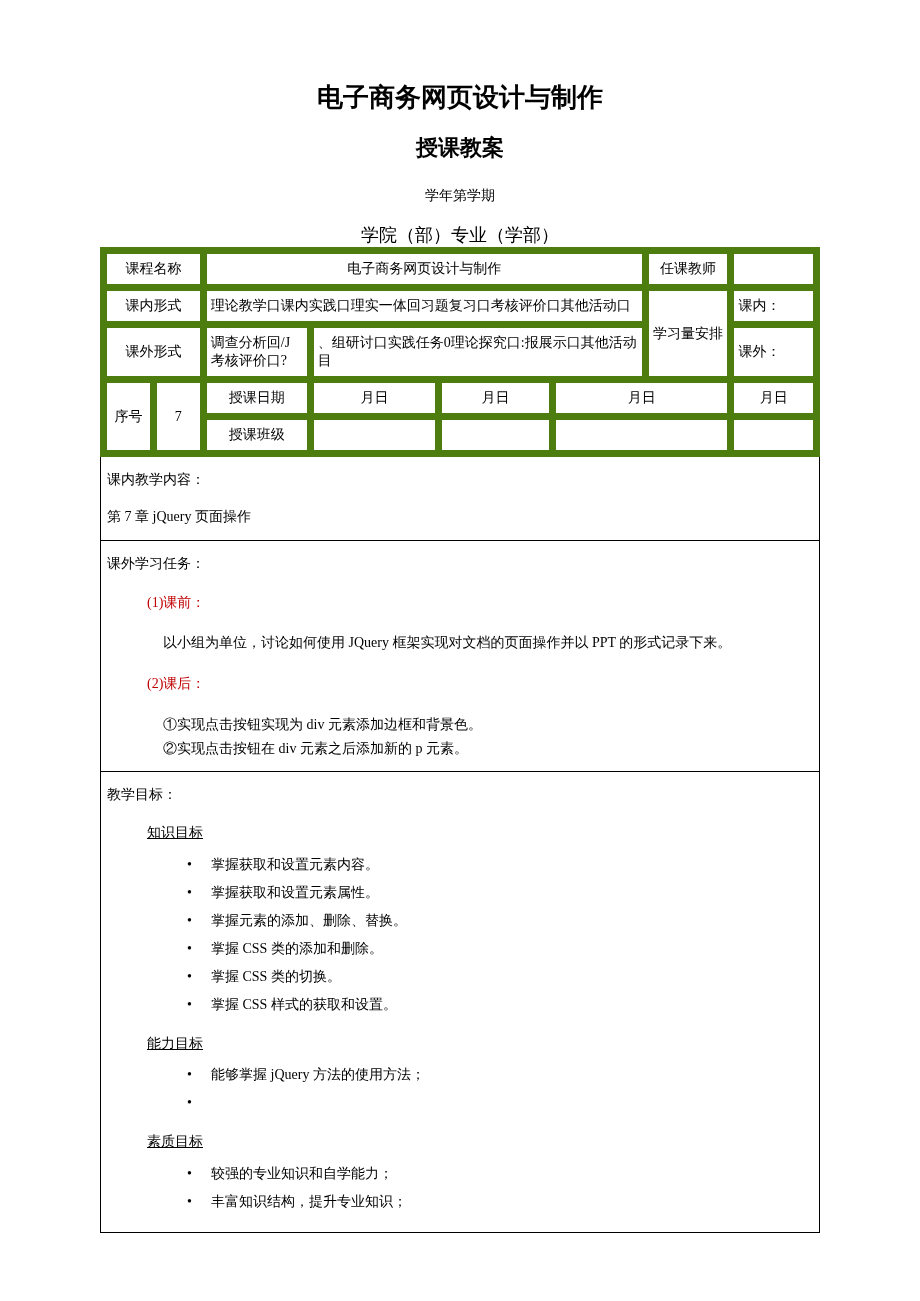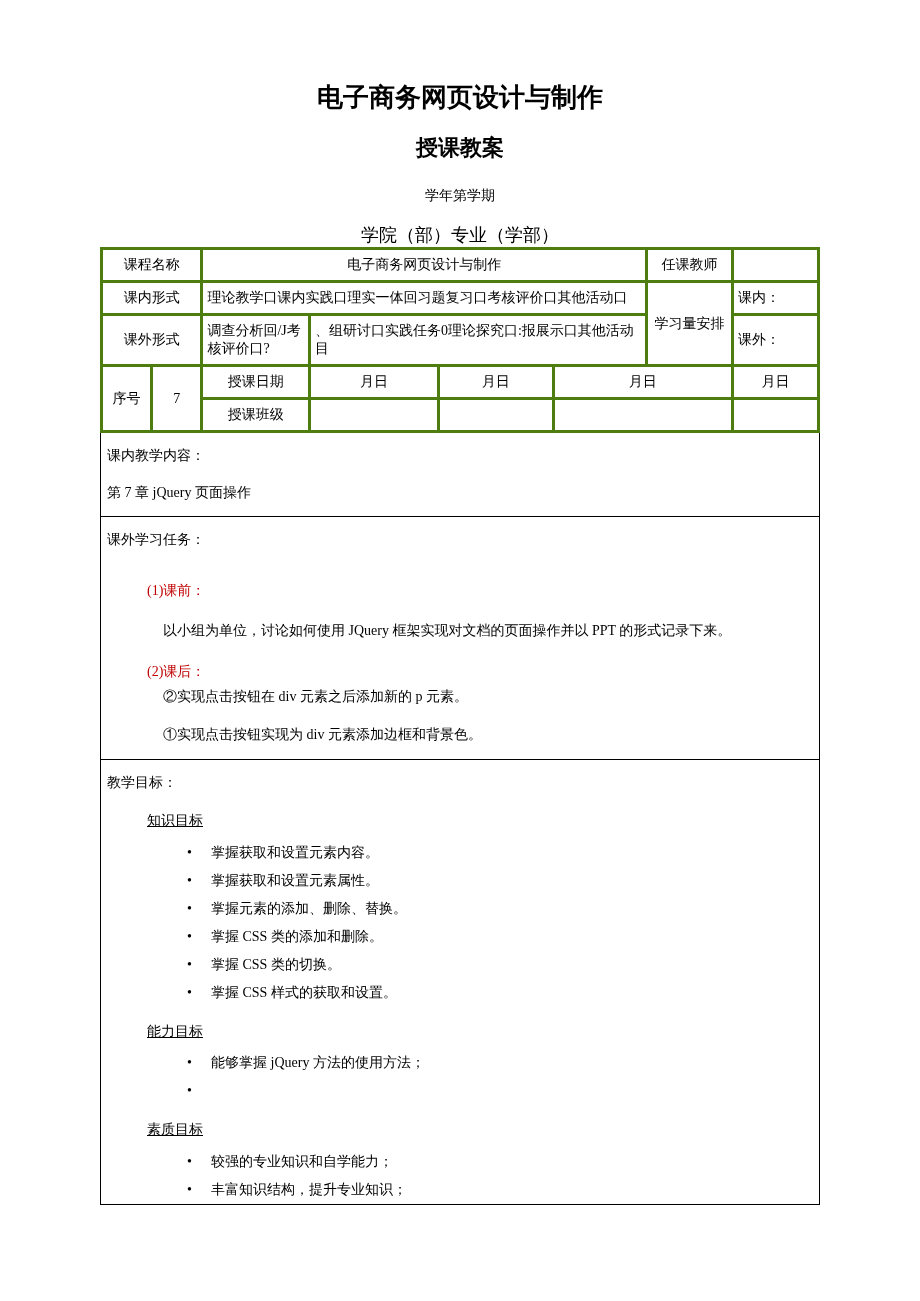--- a/index.html
+++ b/index.html
@@ -31,21 +31,21 @@
     .college {
       text-align: center;
       font-size: 18px;
     }
     table {
       border-collapse: collapse;
       width: 100%;
       table-layout: fixed;
     }
     td {
-      border: 3px solid #4d7c0f;
+      border: 7px solid #4d7c0f;
       padding: 6px 4px;
       vertical-align: middle;
       font-size: 14px;
       word-wrap: break-word;
     }
     .center { text-align: center; }
     .content-block {
       border: 1px solid #000;
       border-top: none;
       padding: 10px 6px;
@@ -122,28 +122,28 @@
 </tbody>
   </table>
 
 <div class="content-block">
   <div>课内教学内容：</div>
   <div style="margin-top:10px">第 7 章 jQuery 页面操作</div>
 </div>
 
 <div class="content-block">
   <div>课外学习任务：</div>
-  <div class="indent-1 red" style="margin-top:24px">(1)课前：</div>
+  <div class="indent-1 red" style="margin-top:12px">(1)课前：</div>
   <div class="indent-2" style="margin-top:14px;margin-bottom:14px">以小组为单位，讨论如何使用 JQuery 框架实现对文档的页面操作并以 PPT 的形式记录下来。</div>
   <div class="indent-1 red">(2)课后：</div>
+  <div class="indent-2" style="margin-top:14px">①实现点击按钮实现为 div 元素添加边框和背景色。</div>
   <div class="indent-2 tight">②实现点击按钮在 div 元素之后添加新的 p 元素。</div>
-  <div class="indent-2" style="margin-top:14px">①实现点击按钮实现为 div 元素添加边框和背景色。</div>
 </div>
 
-<div class="content-block" style="padding-bottom:0">
+<div class="content-block" style="padding-bottom:16px">
   <div>教学目标：</div>
   <div class="sec-label">知识目标</div>
   <div class="bullet-row">
       <span class="bullet">•</span>
       <span>掌握获取和设置元素内容。</span>
     </div>
   <div class="bullet-row">
       <span class="bullet">•</span>
       <span>掌握获取和设置元素属性。</span>
     </div>

